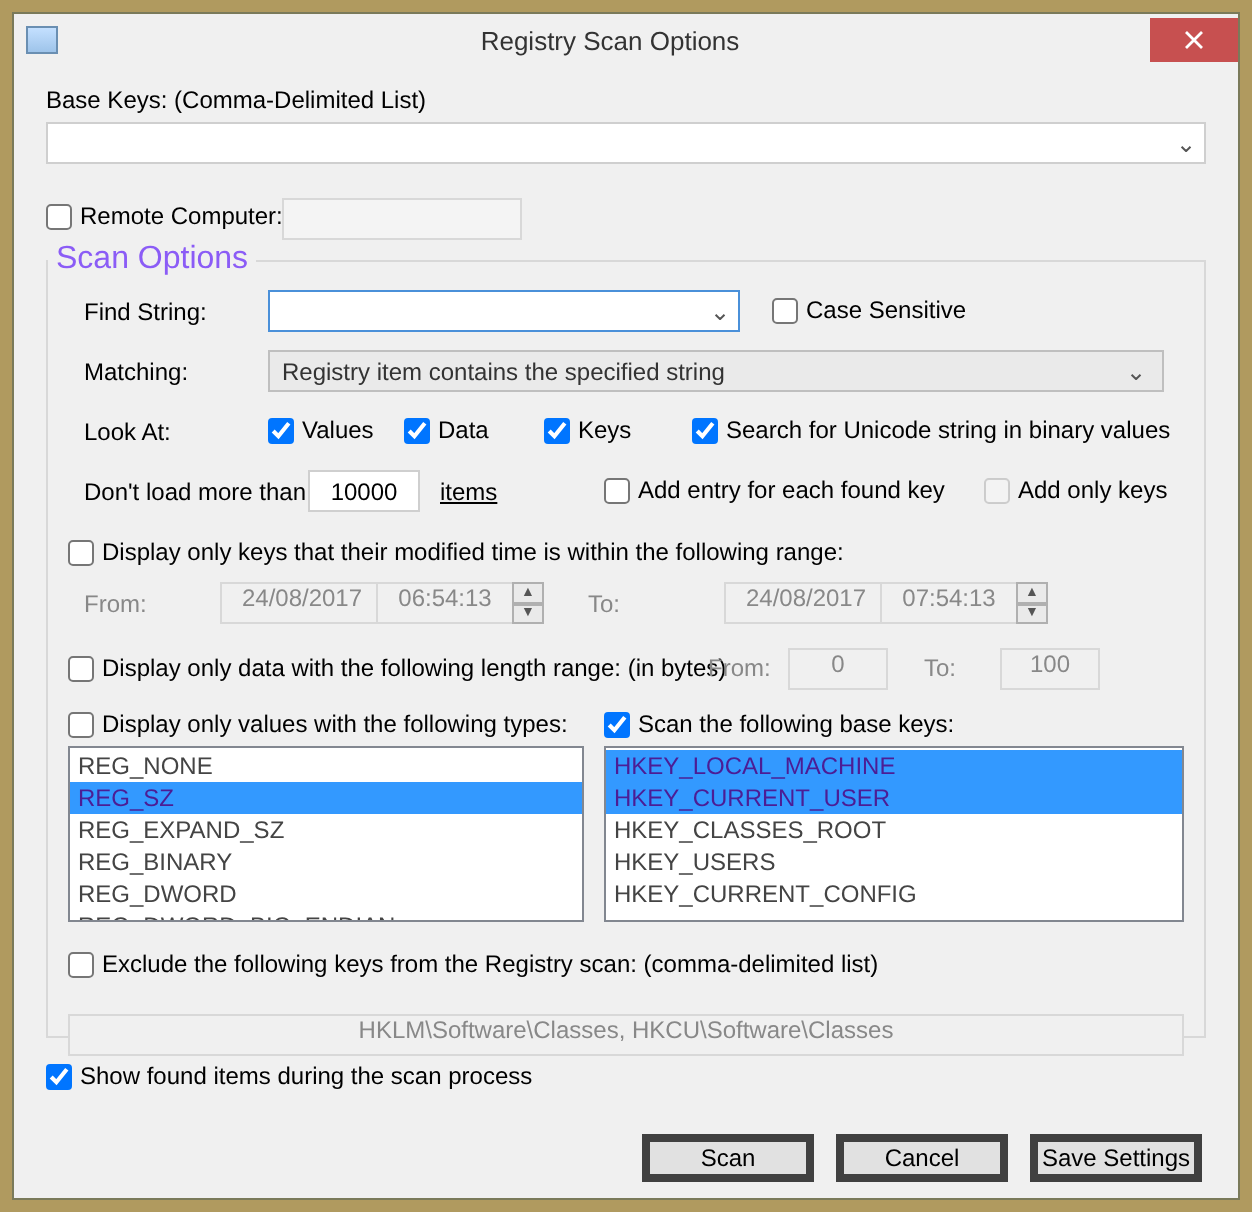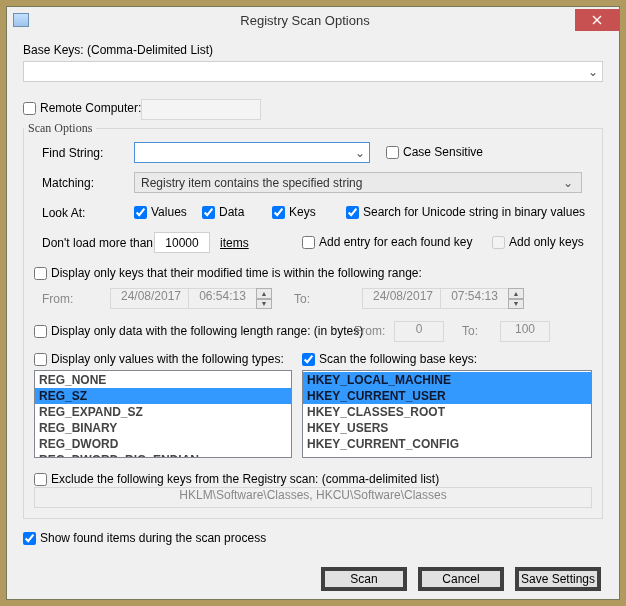--- a/index.html
+++ b/index.html
@@ -12,25 +12,25 @@
   .content { position: absolute; left: 8px; top: 30px; right: 8px; bottom: 8px; }
   .lbl { color: #000; }
   .textbox { background:#fff; border:1px solid #cfcfcf; height:21px; padding:0 4px;text-align:center; }
   .dropdown { background:#fff; border:1px solid #cfcfcf; height:21px; position:relative; padding:0 4px; display:flex; align-items:center; }
   .dropdown .arrow { position:absolute; right:4px; top:50%; transform:translateY(-50%); color:#555; }
   .combo { background:#eaeaea; border:1px solid #bfbfbf; height:21px; position:relative; padding:0 6px; display:flex; align-items:center; color:#333;}
   .combo .arrow { position:absolute; right:8px; top:50%; transform:translateY(-50%); color:#555;}
   input[type=checkbox]{ width:13px;height:13px; margin:0 4px 0 0; vertical-align:middle;}
   .checkrow { display:flex; align-items:center; }
   fieldset { border:1px solid #d8d8d8; position:absolute; margin:0; padding:0; }
-  legend { color:#404040; padding:0 4px; font-size:12px;font-family:Liberation Serif, serif; }
+  legend { color:#8b5cf6; padding:0 4px; font-size:16px; }
   .btn { width:86px; height:24px; background:#e1e1e1; border:4px solid #404040; display:flex; align-items:center; justify-content:center; }
-  .listbox { background:#fff; border:1px solid #828790; overflow-y:scroll; position:relative; padding:1px 0;font-weight:bold;}
+  .listbox { background:#fff; border:1px solid #828790; overflow-y:scroll; position:relative; padding:1px 0;}
   .listitem { padding:0 4px; color:#444; line-height:16px; height:16px; white-space:nowrap;}
-  .listitem.sel { background:#3399ff; color:#0f172a;}
+  .listitem.sel { background:#3399ff; color:#4c1d95;}
   .disabled { color:#888; }
   .disabled .textbox, .textbox.disabled { background:#f0f0f0; border:1px solid #d8d8d8; color:#888;}
   .spin { display:flex; }
   .spin .textbox { border-right:none;}
   .spinbtns { width:16px; display:flex; flex-direction:column; }
   .spinbtns div{ flex:1; border:1px solid #b0b0b0; background:#eaeaea; display:flex;align-items:center;justify-content:center; font-size:7px; color:#555;}
   .datepick { display:flex; align-items:center;padding-left:30px; }
   .datepick .cal { width:20px; height:21px; border:1px solid #cfcfcf; border-left:none; background:#fff; display:flex;align-items:center;justify-content:center; font-size:10px; color:#888;}
   ::-webkit-scrollbar { width:17px; }
   ::-webkit-scrollbar-track { background:#f0f0f0;}
@@ -173,21 +173,21 @@
           <div class="listitem sel">HKEY_CURRENT_USER</div>
           <div class="listitem">HKEY_CLASSES_ROOT</div>
           <div class="listitem">HKEY_USERS</div>
           <div class="listitem">HKEY_CURRENT_CONFIG</div>
         </div>
 
       <div class="checkrow" style="position:absolute; left:10px; top:336px;">
           <input type="checkbox" style="">
           <span class="lbl">Exclude the following keys from the Registry scan: (comma-delimited list)</span>
         </div>
-      <div class="textbox disabled" style="position:absolute; left:10px; top:351px; width:558px;"><span class="disabled">HKLM\Software\Classes, HKCU\Software\Classes</span></div>
+      <div class="textbox disabled" style="position:absolute; left:10px; top:368px; width:558px;"><span class="disabled">HKLM\Software\Classes, HKCU\Software\Classes</span></div>
     </fieldset>
 
     <div class="checkrow" style="position:absolute; left:8px; top:494px;">
         <input type="checkbox" checked="" style="">
         <span class="lbl">Show found items during the scan process</span>
       </div>
 
     <div class="btn" style="position:absolute; left:306px; top:530px;">
         <span>Scan</span>
       </div>

